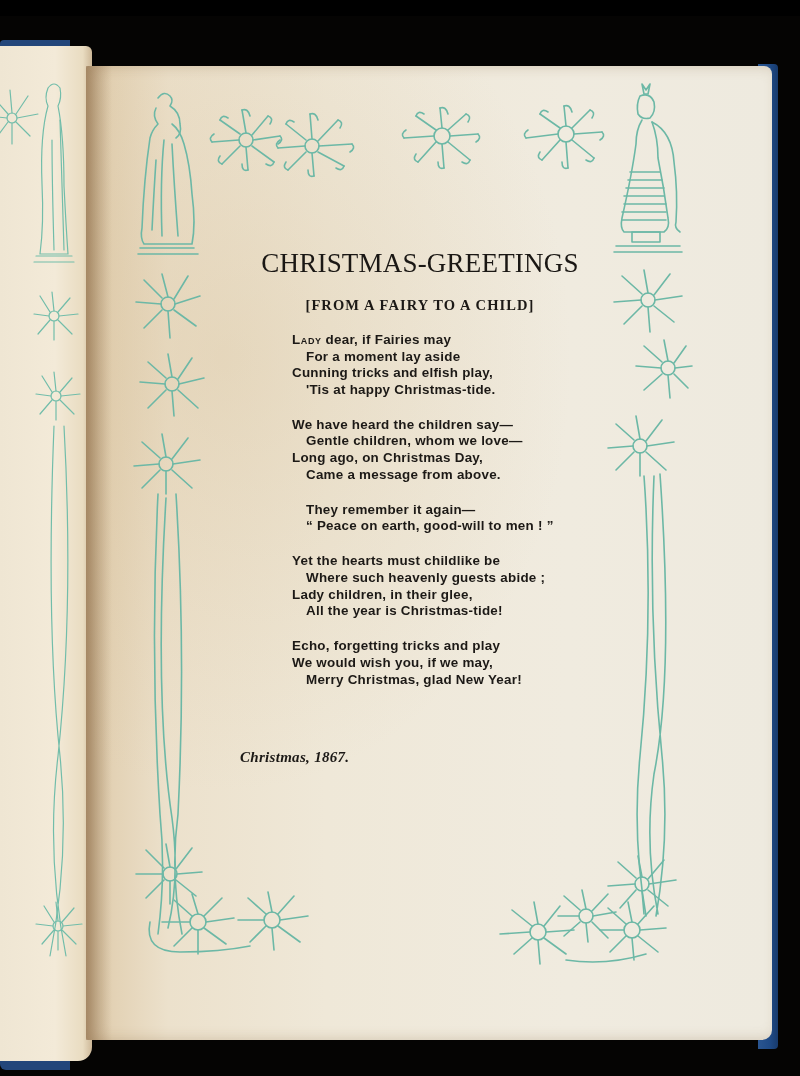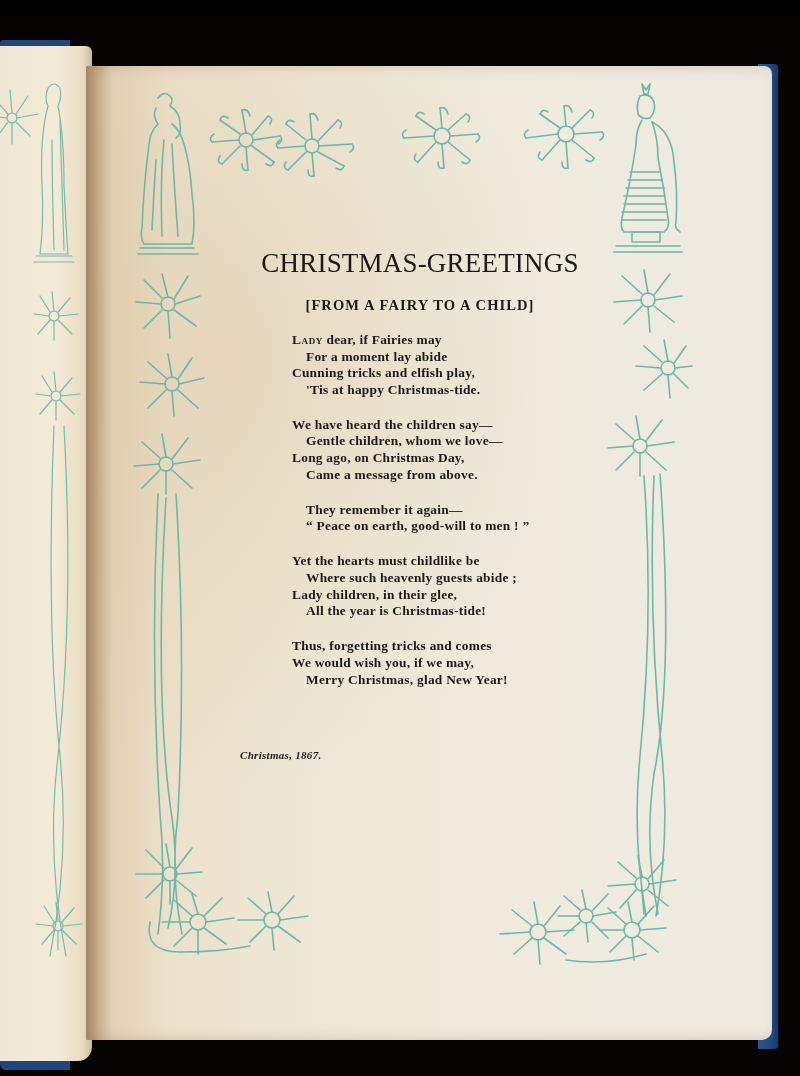--- a/index.html
+++ b/index.html
@@ -94,41 +94,41 @@
       font-size: 14.5px;
       letter-spacing: 1.1px;
       color: #1c1916;
       font-weight: bold;
     }
     .poem {
       position: absolute;
       left: 292px; top: 316px;
       width: 360px;
       color: #1c1916;
-      font-family: Liberation Serif, serif;
+      font-family: Liberation Sans, sans-serif;
       font-size: 13.4px;
       font-weight: bold;
       letter-spacing: 0.25px;
     }
     .stanza { margin: 0 0 18.5px 0; }
     .line {
       display: block;
       height: 16.6px;
       line-height: 16.6px;
       white-space: nowrap;
     }
     .line.indent { padding-left: 14px; }
     .smallcaps { font-variant: small-caps; letter-spacing: 0.6px; }
     .dateline {
       position: absolute;
       left: 240px; top: 733px;
       font-family: "Liberation Serif", "DejaVu Serif", serif;
       font-style: italic;
       font-weight: bold;
-      font-size: 11px;
+      font-size: 15px;
       color: #1c1916;
       letter-spacing: 0.3px;
     }
   </style>
 </head>
 <body>
 
 <div class="scene">
   <div class="cover-left"></div>
   <div class="left-page">
@@ -289,41 +289,41 @@
       </g>
     </svg>
   </div>
 
   <h1 class="title">CHRISTMAS-GREETINGS</h1>
   <div class="subtitle">[FROM A FAIRY TO A CHILD]</div>
 
   <div class="poem">
     <div class="stanza">
       <span class="line"><span class="smallcaps">Lady</span><span> dear, if Fairies may</span></span>
-      <span class="line indent">For a moment lay abide</span>
+      <span class="line indent">For a moment lay aside</span>
       <span class="line">Cunning tricks and elfish play,</span>
       <span class="line indent">'Tis at happy Christmas-tide.</span>
     </div>
     <div class="stanza">
       <span class="line">We have heard the children say—</span>
       <span class="line indent">Gentle children, whom we love—</span>
       <span class="line">Long ago, on Christmas Day,</span>
       <span class="line indent">Came a message from above.</span>
     </div>
     <div class="stanza">
       <span class="line indent">They remember it again—</span>
       <span class="line indent">“ Peace on earth, good-will to men ! ”</span>
     </div>
     <div class="stanza">
       <span class="line">Yet the hearts must childlike be</span>
       <span class="line indent">Where such heavenly guests abide ;</span>
       <span class="line">Lady children, in their glee,</span>
       <span class="line indent">All the year is Christmas-tide!</span>
     </div>
     <div class="stanza">
-      <span class="line">Thus, forgetting tricks and comes</span>
+      <span class="line">Echo, forgetting tricks and play</span>
       <span class="line">We would wish you, if we may,</span>
       <span class="line indent">Merry Christmas, glad New Year!</span>
     </div>
   </div>
 
   <div class="dateline"><span>Christmas</span><span style="font-style: italic;">, 1867.</span></div>
 </div>
 
 </body></html>

